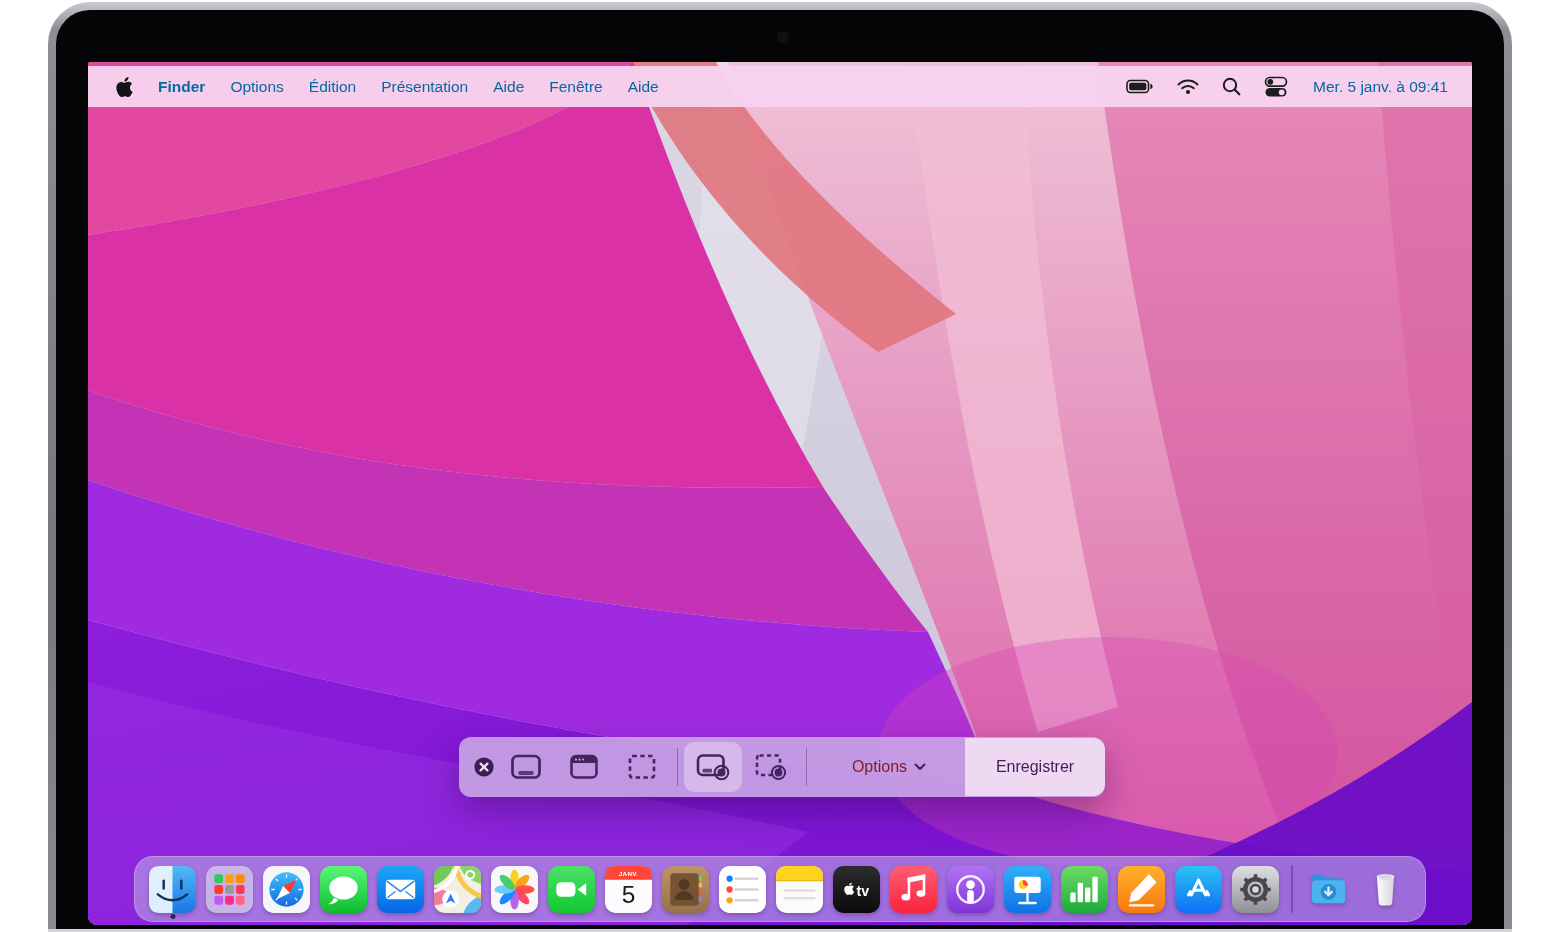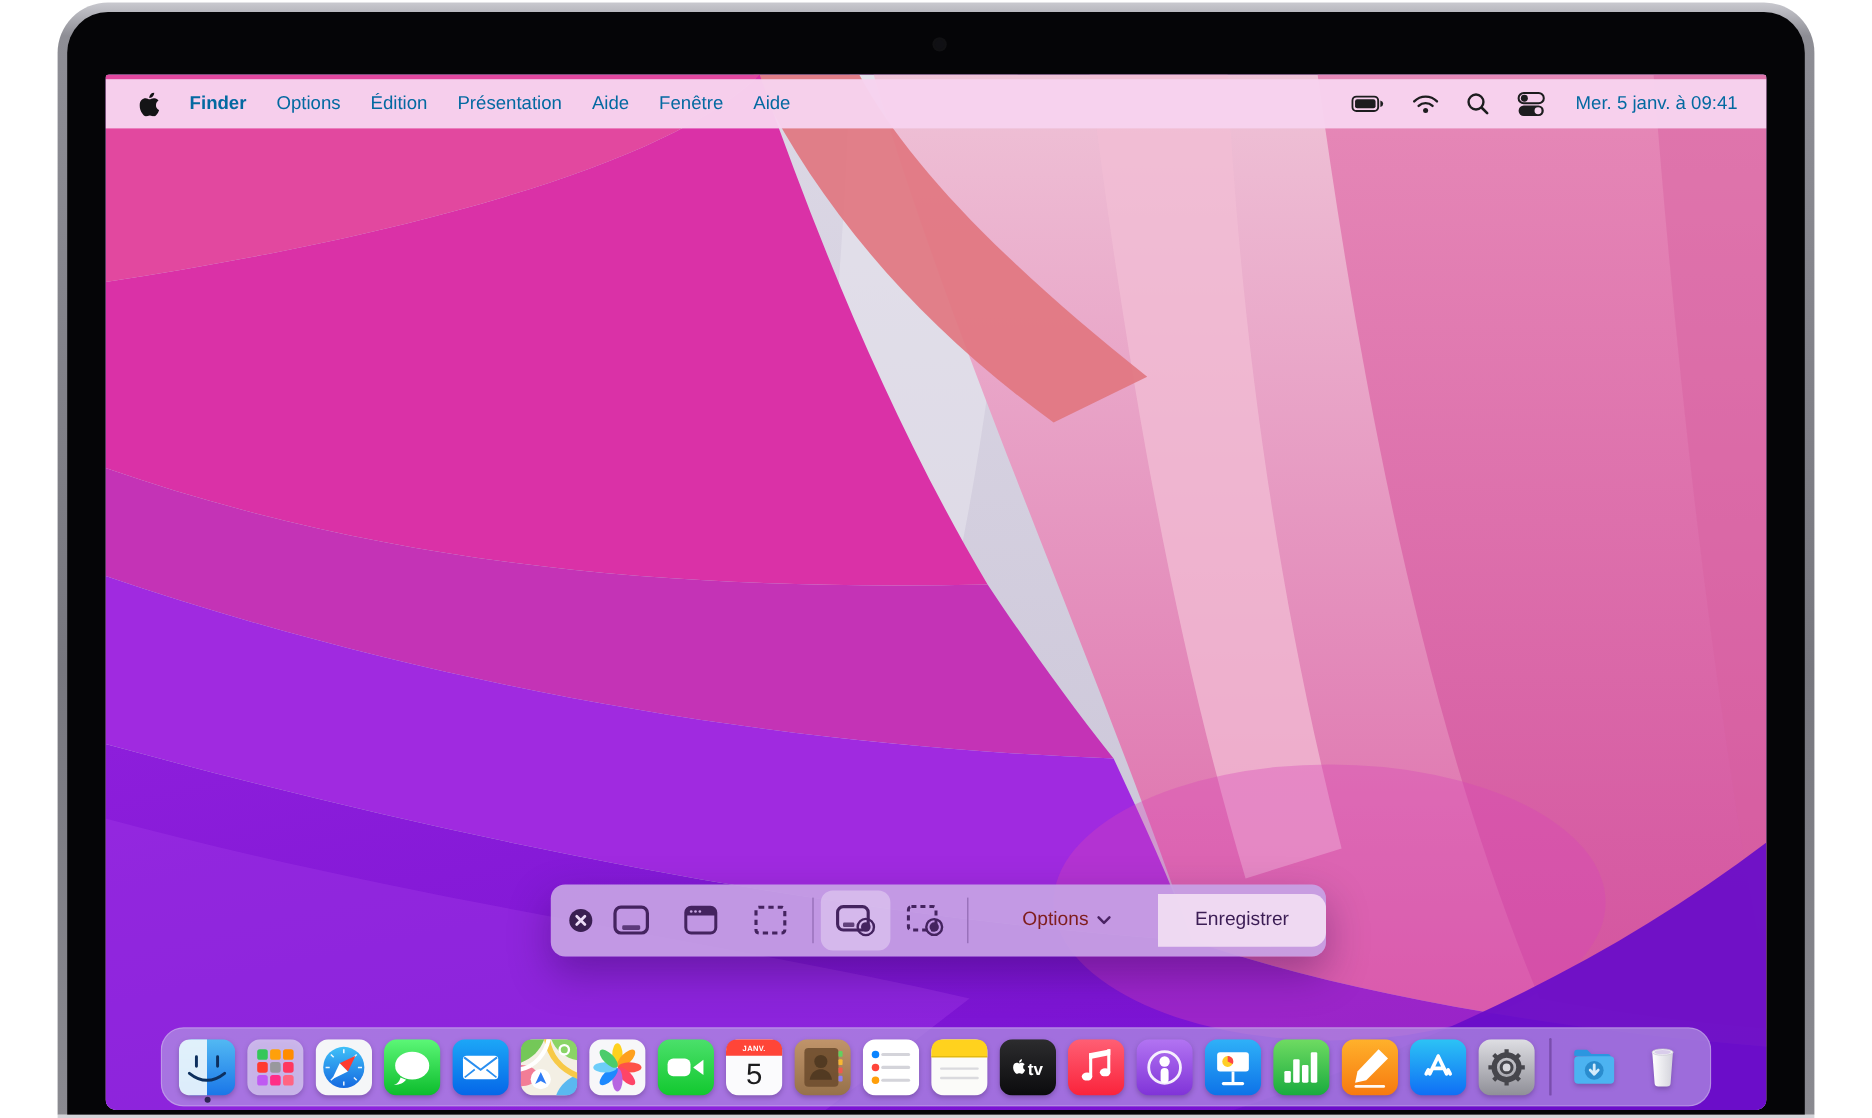--- a/index.html
+++ b/index.html
@@ -29,21 +29,21 @@
   
   .cap-toolbar{position:absolute;left:371px;top:675px;width:646px;height:60px;border-radius:12px;
     background:rgba(198,161,228,0.93);box-shadow:0 14px 34px rgba(35,0,70,0.35);
     display:flex;align-items:center;box-sizing:border-box;}
   .tb-close{width:26px;margin-left:12px;display:flex;align-items:center;justify-content:center;background:none;border:none;padding:0;}
   .tb-btn{width:58px;height:50px;display:flex;align-items:center;justify-content:center;background:none;border:none;border-radius:10px;padding:0;}
   .tb-btn.selected{background:rgba(255,255,255,0.32);}
   .tb-div{width:1px;height:38px;background:rgba(70,35,105,0.40);margin:0 6px;}
   .tb-options{flex:1;display:flex;align-items:center;justify-content:center;gap:7px;background:none;border:none;
     font-size:16px;color:#7f1d1d;font-family:Liberation Sans, sans-serif;}
-  .tb-record{width:140px;height:44px;border:none;border-radius:0 12px 12px 0;background:rgba(240,219,243,0.97);
+  .tb-record{width:140px;height:58px;border:none;border-radius:0 12px 12px 0;background:rgba(240,219,243,0.97);
     font-size:16px;color:#3c1d55;display:flex;align-items:center;justify-content:center;font-family:"Liberation Sans",sans-serif;}
   
   .dock{position:absolute;left:50%;transform:translateX(-50%);bottom:3px;width:1292px;height:66px;border-radius:19px;
     background:rgba(178,149,227,0.70);border:1px solid rgba(255,255,255,0.25);box-sizing:border-box;
     display:flex;align-items:center;padding:0 9px;}
   .dock-item{width:57px;height:64px;display:flex;align-items:center;justify-content:center;position:relative;}
   .dock-item svg{width:47px;height:47px;filter:drop-shadow(0 2px 2px rgba(20,0,40,0.25));}
   .dock-dot{position:absolute;bottom:2px;left:50%;transform:translateX(-50%);width:5px;height:5px;border-radius:50%;background:#2e2452;}
   .dock-sep{width:2px;height:48px;background:rgba(55,20,90,0.35);border-radius:1px;margin:0 7px;}
   .cal-month{font-weight:700;letter-spacing:.3px;}

